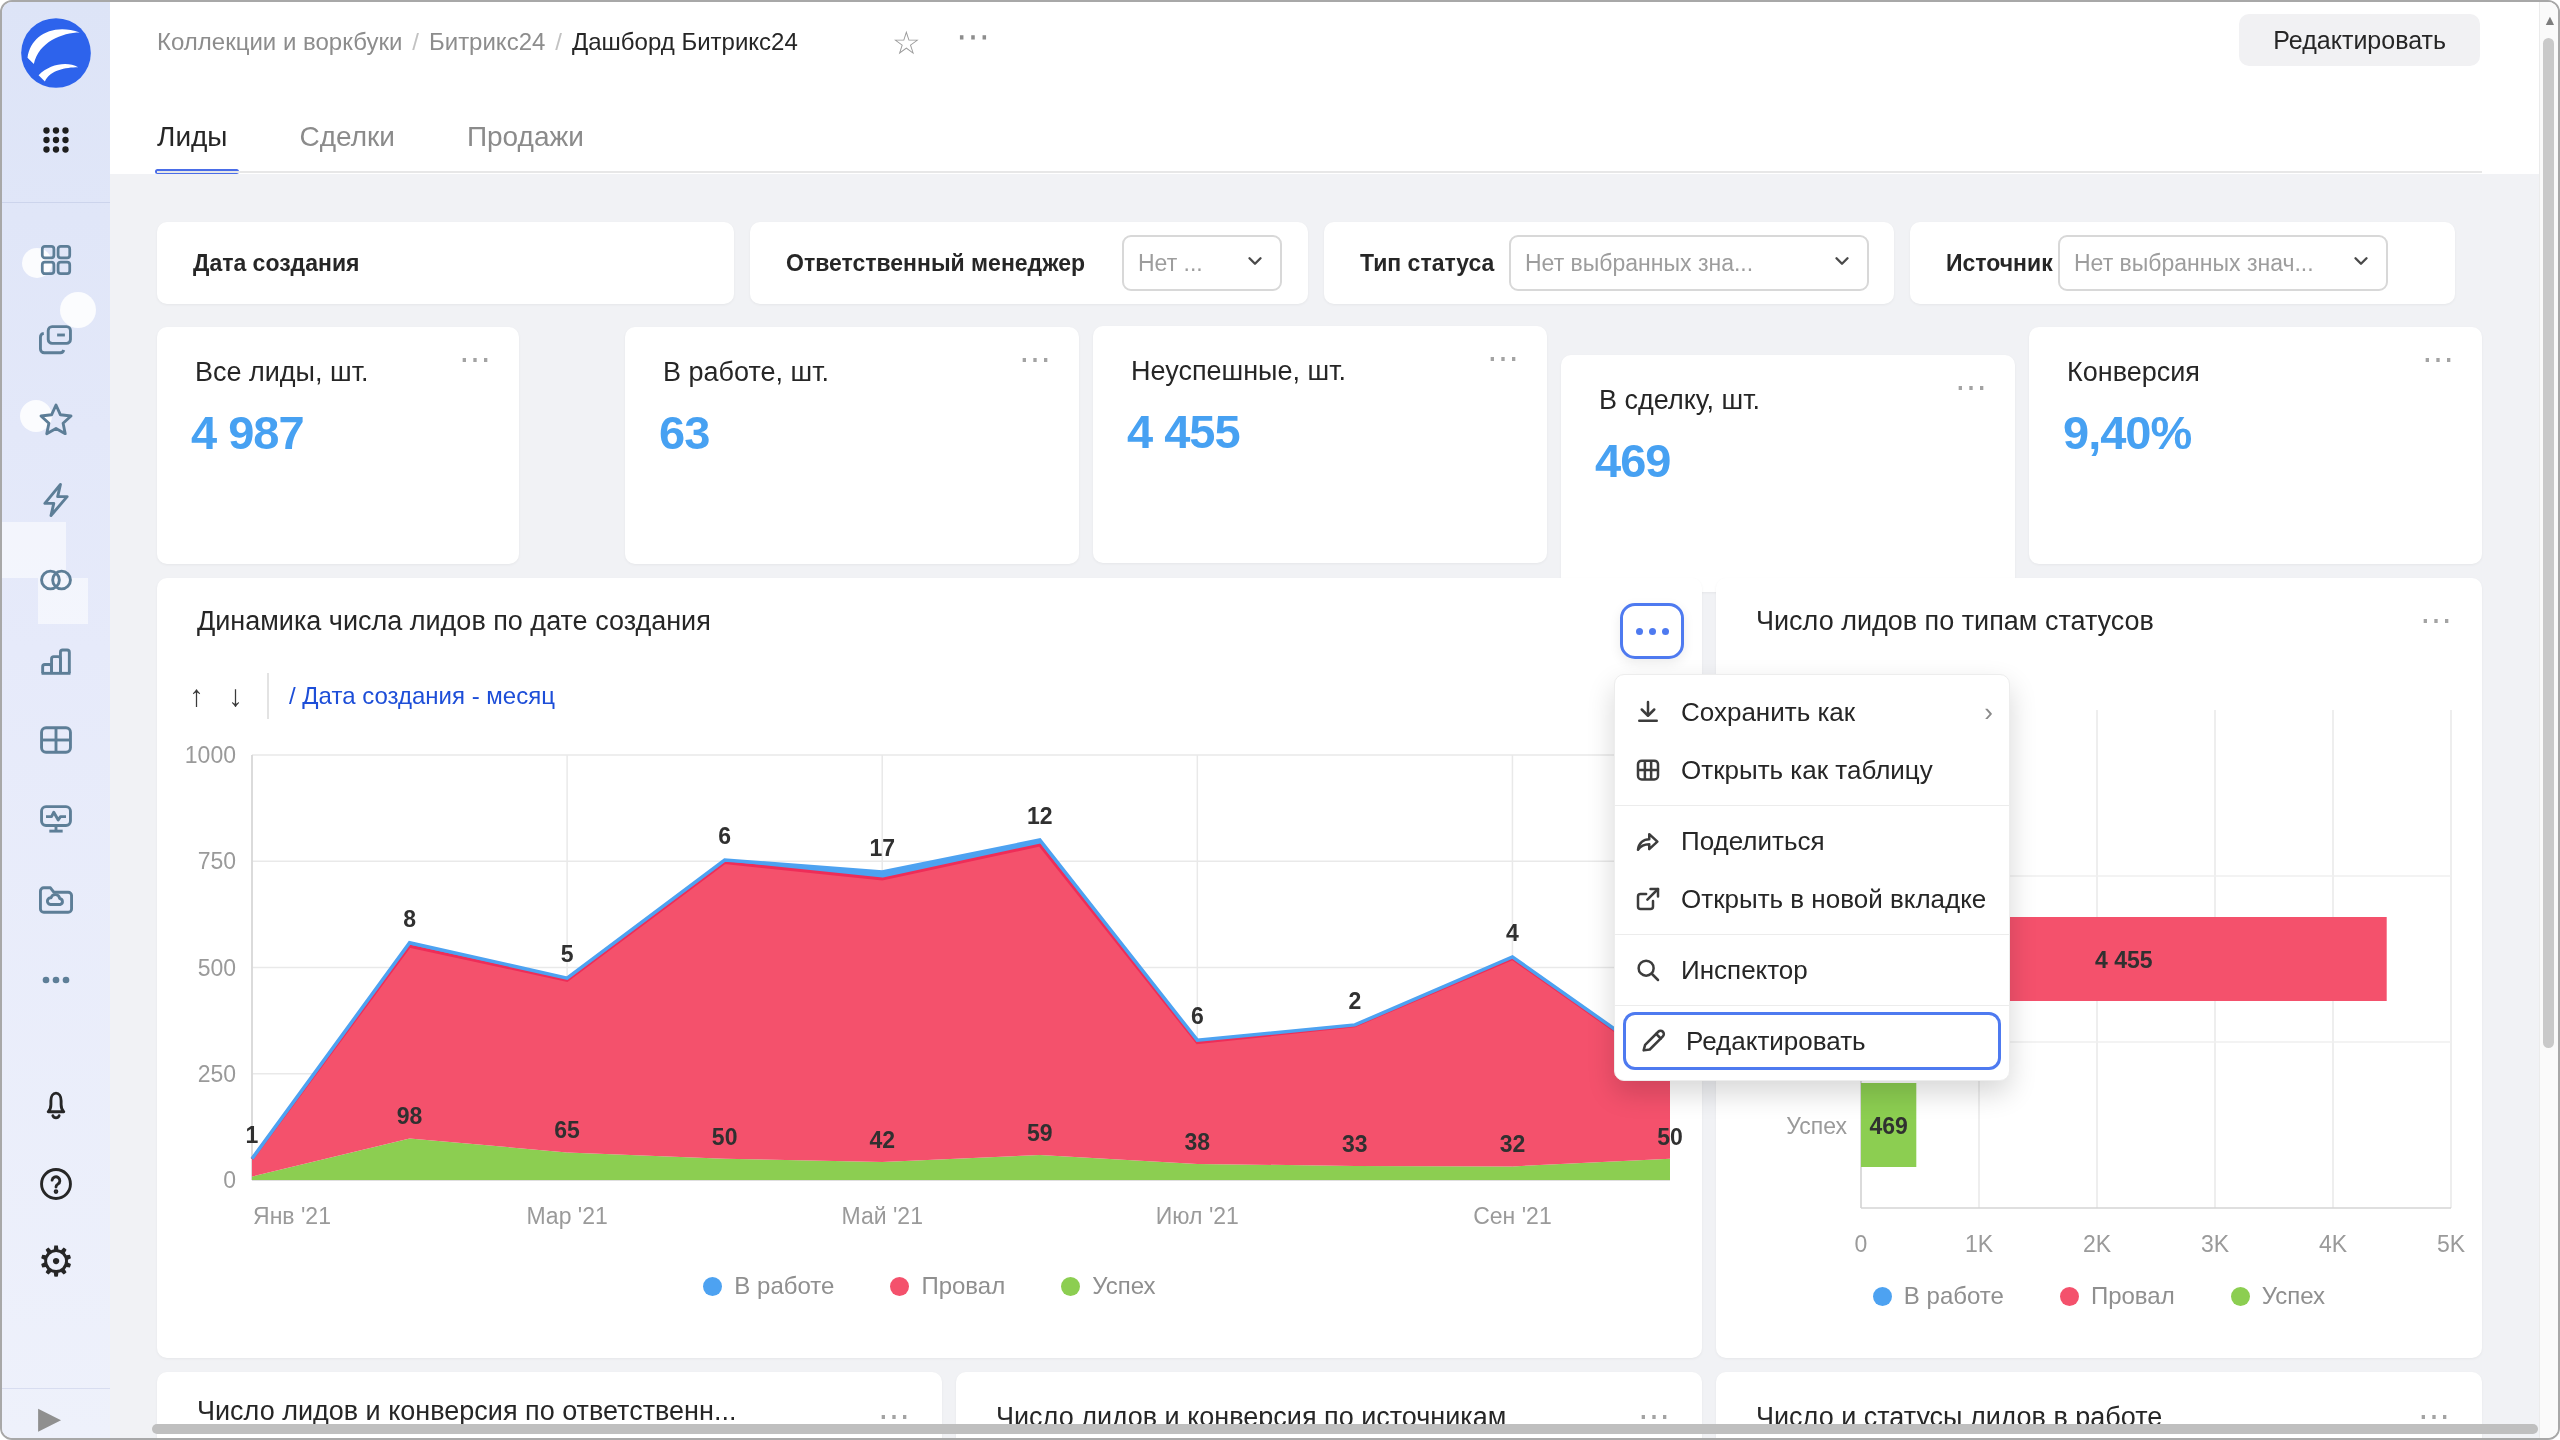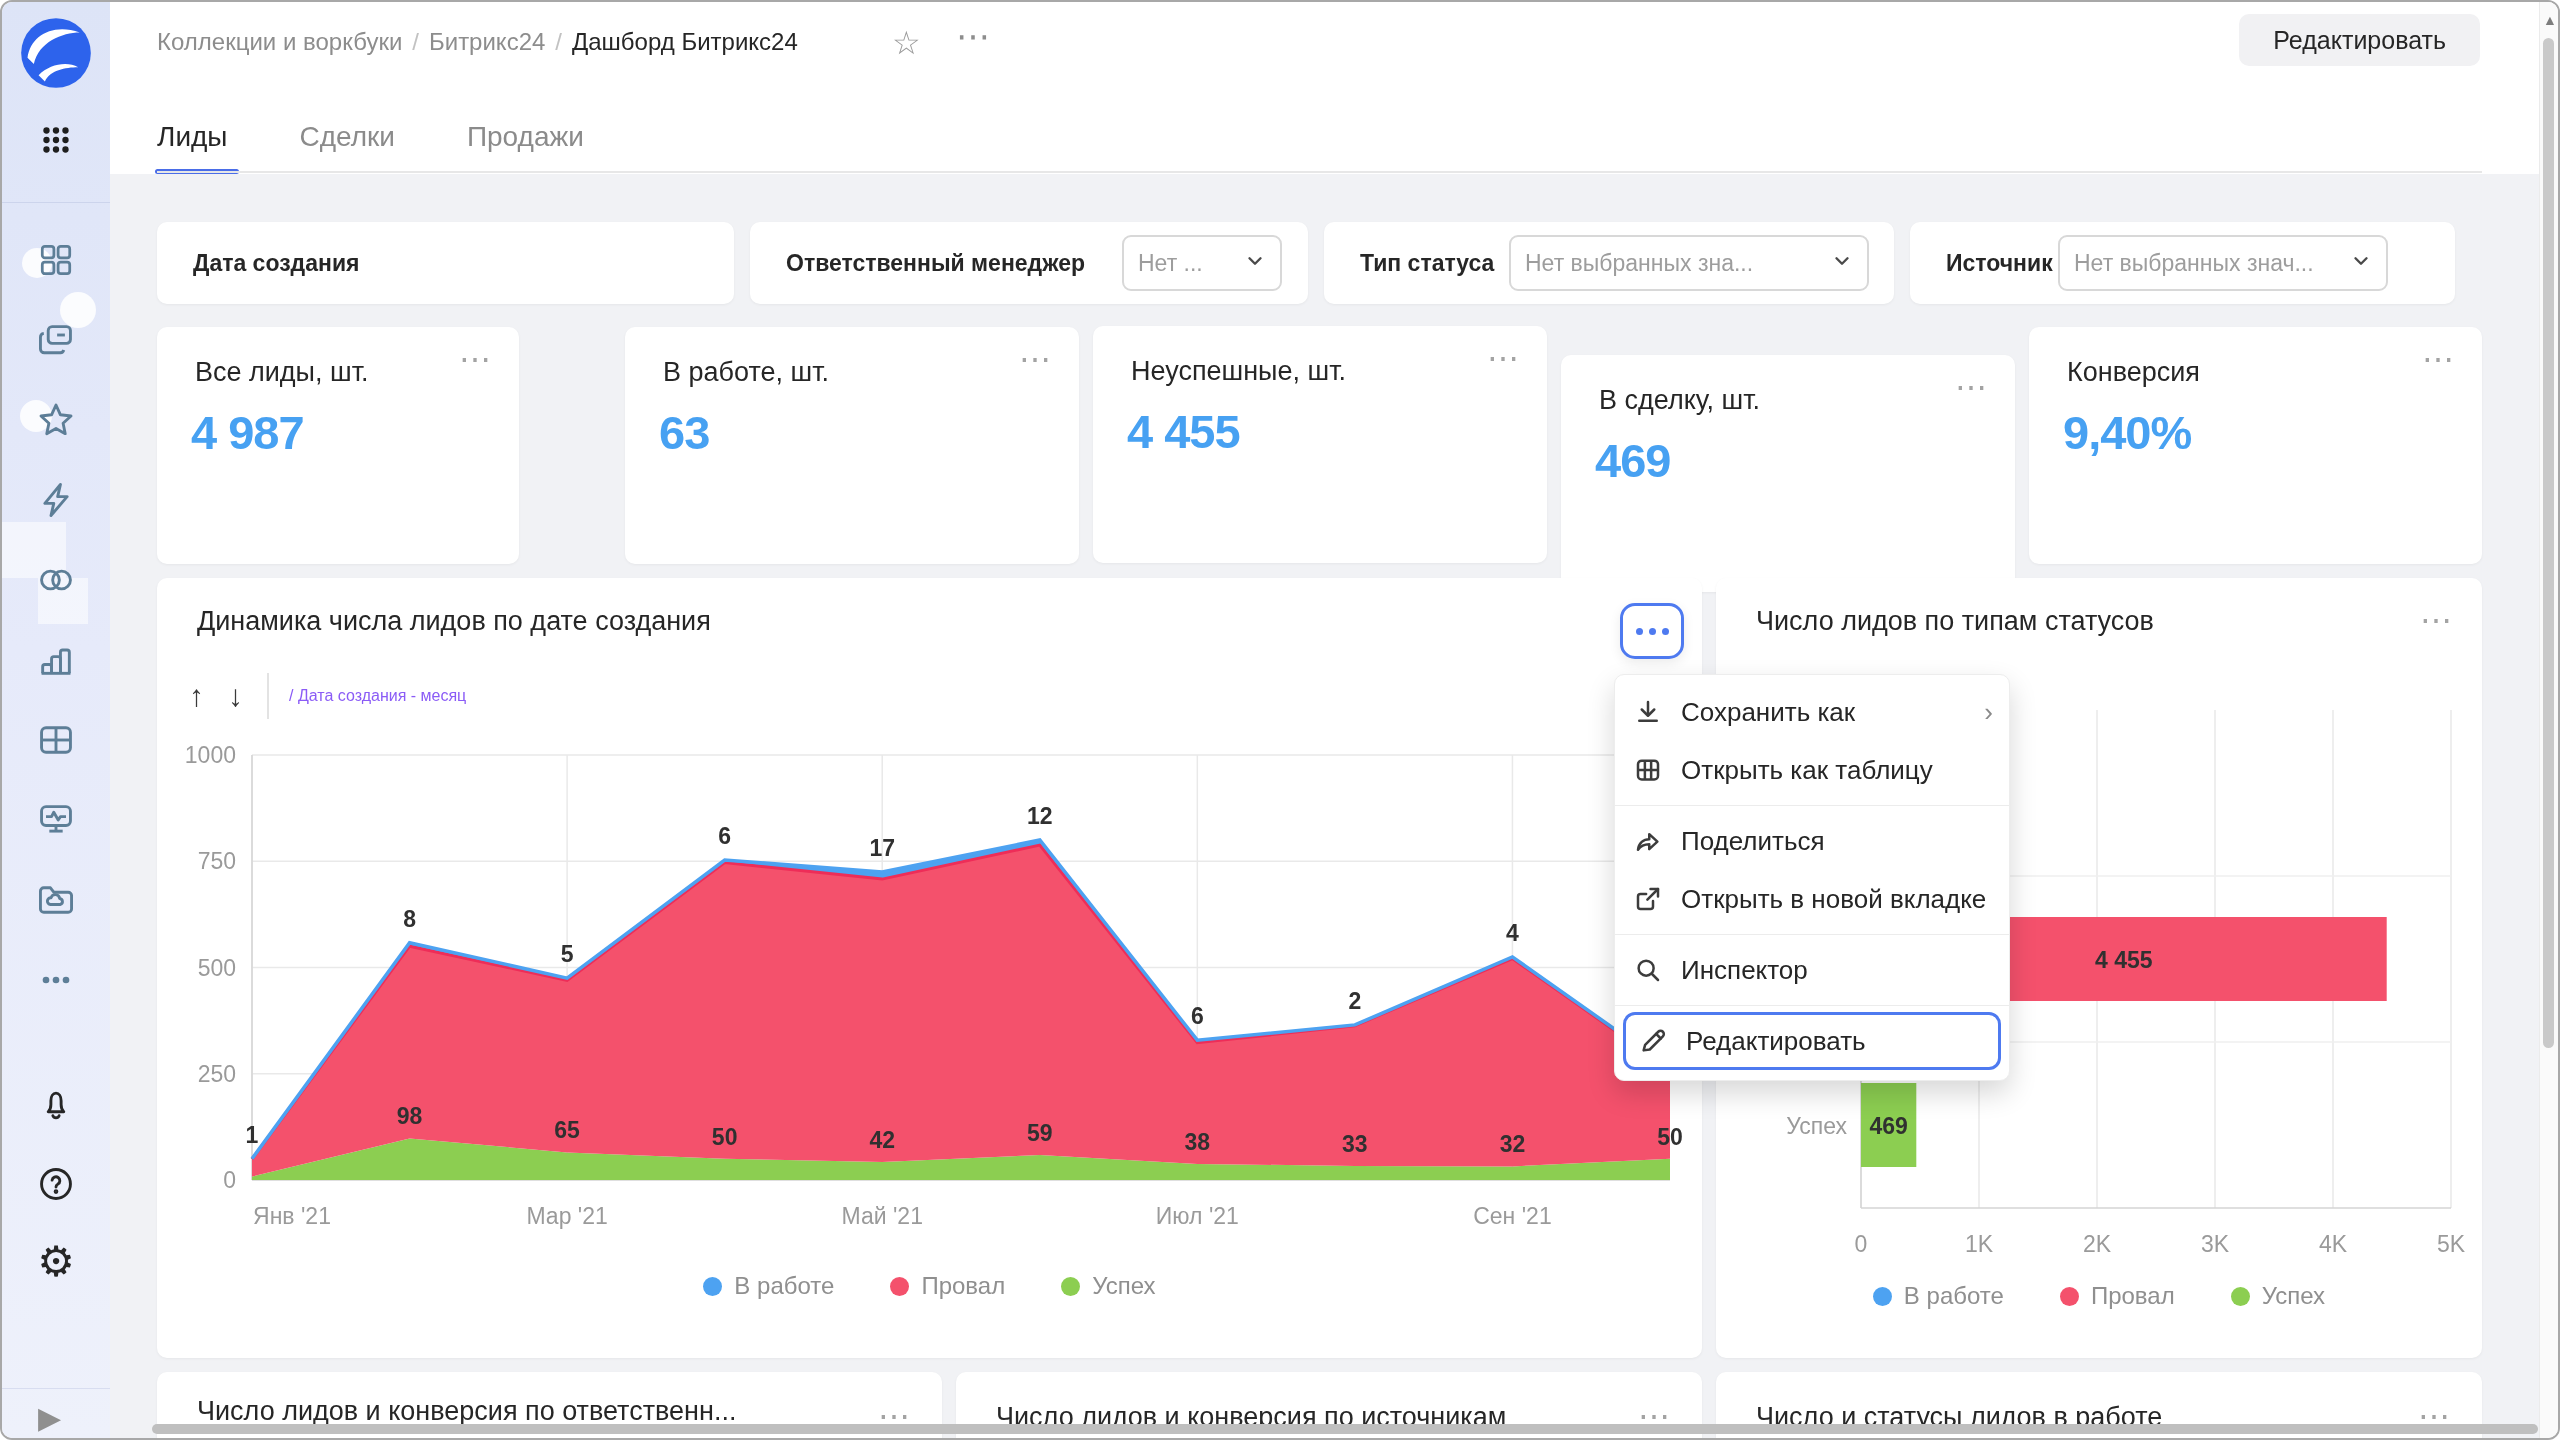--- a/index.html
+++ b/index.html
@@ -39,21 +39,21 @@
   .f-clear{margin-left:6px;flex:none;}
   .f-chev{margin-left:14px;flex:none;}
   
   .kpi-title{position:absolute;left:38px;top:30px;font-size:27px;color:#262626;white-space:nowrap;}
   .kpi-value{position:absolute;left:34px;top:78px;font-size:47px;font-weight:600;letter-spacing:-1px;color:#47a1f2;white-space:nowrap;}
   
   .chart-title{position:absolute;left:40px;top:28px;font-size:27px;color:#262626;white-space:nowrap;}
   .drill-bar{position:absolute;left:32px;top:92px;height:52px;display:flex;align-items:center;}
   .drill-arrow{font-size:30px;color:#3a3a3a;margin-right:24px;cursor:pointer;}
   .drill-sep{width:0;height:46px;border-left:2px solid #e3e3e3;margin:0 20px 0 0;}
-  .drill-label{font-size:16px;color:#8b5cf6;white-space:nowrap;}
+  .drill-label{font-size:24px;color:#1d4ed8;white-space:nowrap;}
   .legend{position:absolute;left:0;right:0;display:flex;justify-content:center;gap:56px;align-items:center;}
   .legend-item{display:flex;align-items:center;gap:12px;cursor:pointer;}
   .legend-dot{width:19px;height:19px;border-radius:50%;}
   .legend-label{font-size:24px;color:#8f8f8f;}
   svg text.tick{font-family:"Liberation Sans",sans-serif;font-size:23px;fill:#9a9a9a;}
   svg text.dlabel{font-family:"Liberation Sans",sans-serif;font-size:23px;font-weight:600;fill:#303030;}
   
   .menu-trigger{position:absolute;width:58px;height:50px;background:#fff;border:3px solid #4e7af0;border-radius:15px;display:flex;align-items:center;justify-content:center;gap:6px;cursor:pointer;z-index:60;box-shadow:0 4px 12px rgba(0,0,0,.08);}
   .menu-trigger i{width:7px;height:7px;border-radius:50%;background:#4e7af0;}
   .ctx-menu{position:absolute;width:394px;background:#fff;border:1px solid #ededed;border-radius:10px;box-shadow:0 12px 28px rgba(0,0,0,.16);z-index:55;padding:8px 0;}

